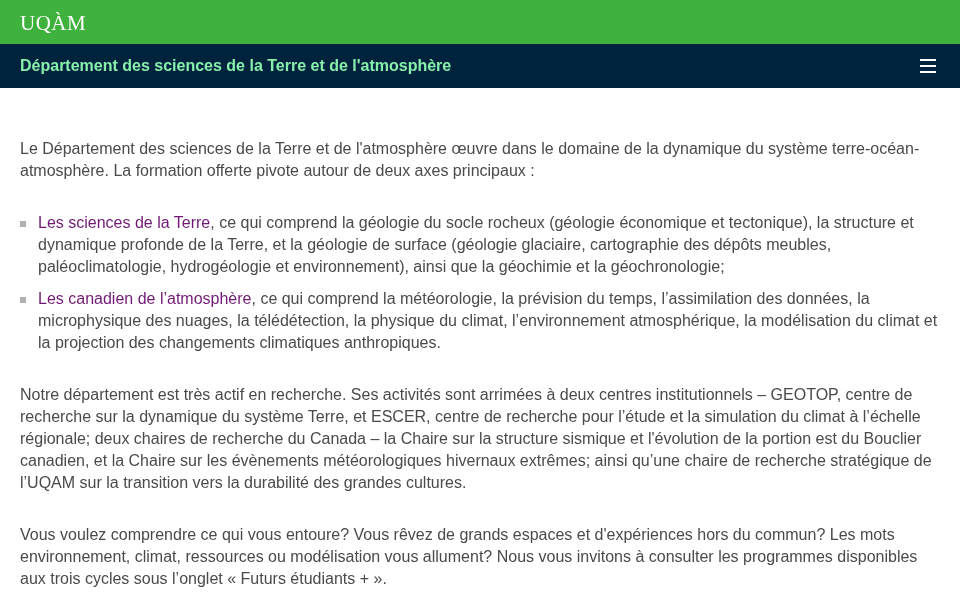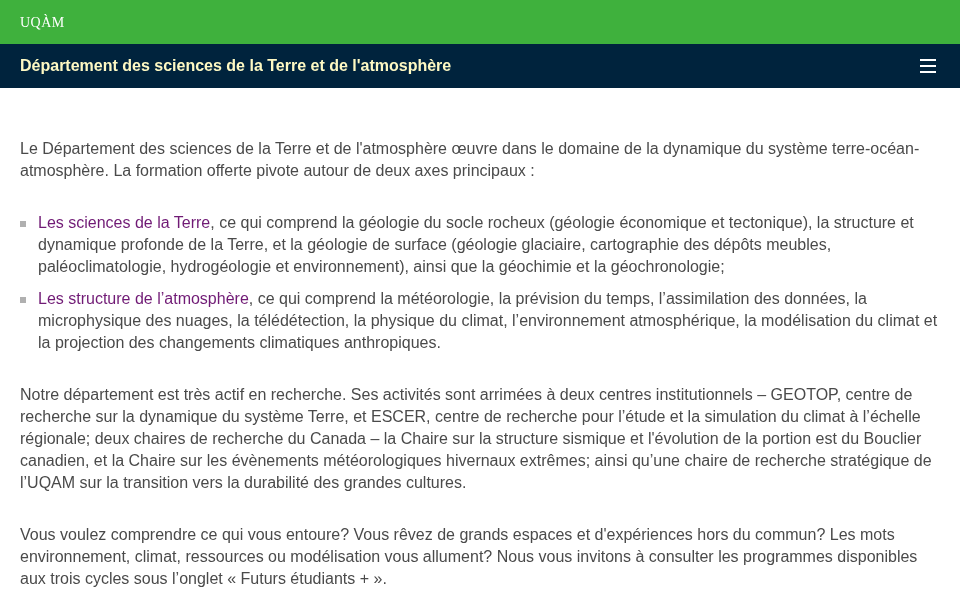--- a/index.html
+++ b/index.html
@@ -9,36 +9,36 @@
     .topbar {
       height: 44px;
       background: #3fb13d;
       display: flex;
       align-items: center;
       padding-left: 20px;
     }
     .logo {
       color: #ffffff;
       font-family: "Liberation Serif", "DejaVu Serif", serif;
-      font-size: 14px;
+      font-size: 21px;
       letter-spacing: 0.5px;
       line-height: 1;
       margin-top: 2px;
     }
 
     .deptbar {
       height: 44px;
       background: #00233d;
       display: flex;
       align-items: center;
       justify-content: space-between;
       padding: 0 24px 0 20px;
     }
     .dept-title {
-      color: #fef9c3;
+      color: #86efac;
       font-weight: bold;
       font-size: 16px;
       text-align: right;
     }
     .menu-btn {
       width: 16px;
       height: 14px;
       display: flex;
       flex-direction: column;
       justify-content: space-between;
@@ -99,19 +99,19 @@
 </header>
 
 <main class="content">
   <p class="intro">Le Département des sciences de la Terre et de l'atmosphère œuvre dans le domaine de la dynamique du système terre-océan-atmosphère. La formation offerte pivote autour de deux axes principaux :</p>
 
   <ul class="axes">
     <li>
       <a class="axis-link">Les sciences de la Terre</a><span>, ce qui comprend la géologie du socle rocheux (géologie économique et tectonique), la structure et dynamique profonde de la Terre, et la géologie de surface (géologie glaciaire, cartographie des dépôts meubles, paléoclimatologie, hydrogéologie et environnement), ainsi que la géochimie et la géochronologie;</span>
     </li>
     <li>
-      <a class="axis-link">Les structure de l’atmosphère</a><span>, ce qui comprend la météorologie, la prévision du temps, l’assimilation des données, la microphysique des nuages, la télédétection, la physique du climat, l’environnement atmosphérique, la modélisation du climat et la projection des changements climatiques anthropiques.</span>
+      <a class="axis-link">Les canadien de l’atmosphère</a><span>, ce qui comprend la météorologie, la prévision du temps, l’assimilation des données, la microphysique des nuages, la télédétection, la physique du climat, l’environnement atmosphérique, la modélisation du climat et la projection des changements climatiques anthropiques.</span>
     </li>
   </ul>
 
   <p>Notre département est très actif en recherche. Ses activités sont arrimées à deux centres institutionnels – GEOTOP, centre de recherche sur la dynamique du système Terre, et ESCER, centre de recherche pour l’étude et la simulation du climat à l’échelle régionale; deux chaires de recherche du Canada – la Chaire sur la structure sismique et l'évolution de la portion est du Bouclier canadien, et la Chaire sur les évènements météorologiques hivernaux extrêmes; ainsi qu’une chaire de recherche stratégique de l’UQAM sur la transition vers la durabilité des grandes cultures.</p>
   <p>Vous voulez comprendre ce qui vous entoure? Vous rêvez de grands espaces et d'expériences hors du commun? Les mots environnement, climat, ressources ou modélisation vous allument? Nous vous invitons à consulter les programmes disponibles aux trois cycles sous l’onglet « Futurs étudiants + ».</p>
 </main>
 
 </body></html>

